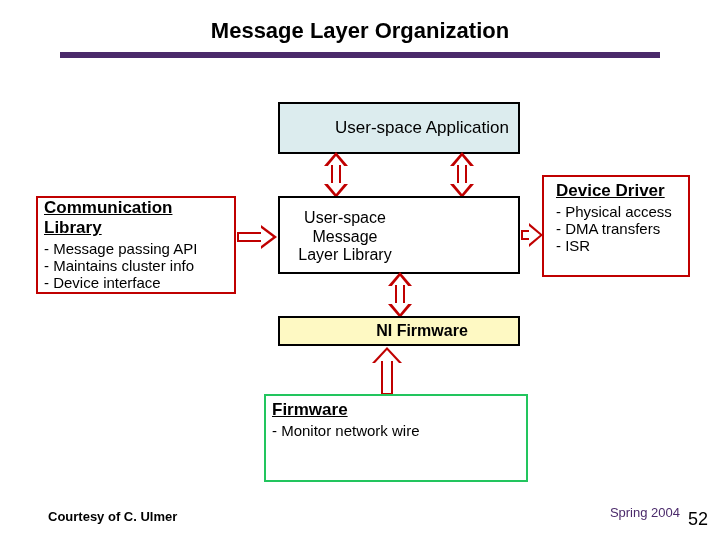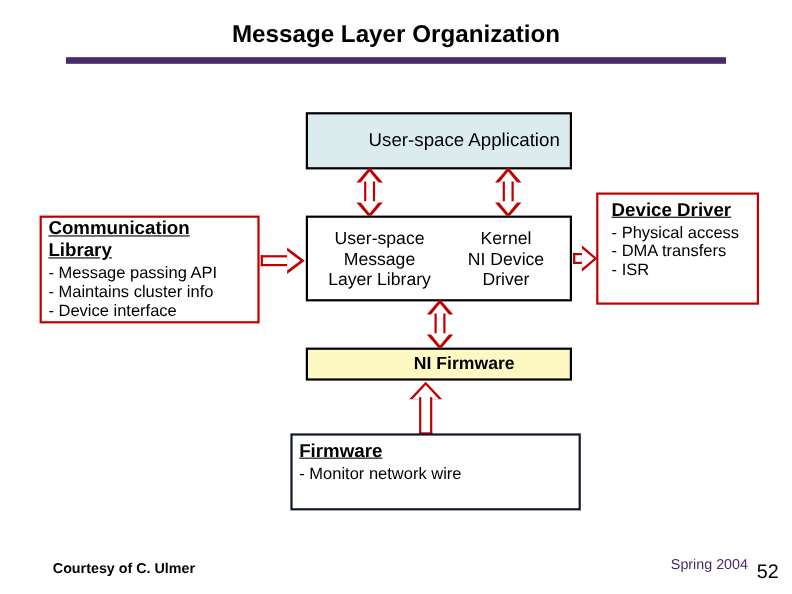--- a/index.html
+++ b/index.html
@@ -75,22 +75,22 @@
     width: 148px; height: 102px;
     border: 2px solid #c00000;
     padding: 4px 12px;
     font-size: 15px;
   }
   .callout-right .hdr { font-weight: bold; text-decoration: underline; font-size: 17px; margin-bottom: 2px; }
   
   .callout-bottom {
     position: absolute;
     left: 264px; top: 394px;
-    width: 264px; height: 70px;
-    border: 2px solid #0f172a;
+    width: 264px; height: 88px;
+    border: 2px solid #22c55e;
     padding: 4px 6px;
     font-size: 15px;
   }
   .callout-bottom .hdr { font-weight: bold; text-decoration: underline; font-size: 17px; margin-bottom: 2px; }
   
   .arrow-left {
     position: absolute;
     left: 237px; top: 227px;
     width: 40px; height: 20px;
   }
@@ -259,25 +259,20 @@
   <div class="head-dn"></div>
     <div class="head-dn-i"></div>
 </div>
 
 <div class="layer-box mid-box">
   <div class="mid-left">
     <div>User-space</div>
     <div>Message</div>
     <div>Layer Library</div>
   </div>
-  <div class="mid-right">
-    <div>Kernel</div>
-    <div>NI Device</div>
-    <div>Driver</div>
-  </div>
 </div>
 
 <div class="dblarrow-v arrC">
   <div class="head-up"></div>
     <div class="head-up-i"></div>
   <div class="shaft"></div>
   <div class="head-dn"></div>
     <div class="head-dn-i"></div>
 </div>
 

